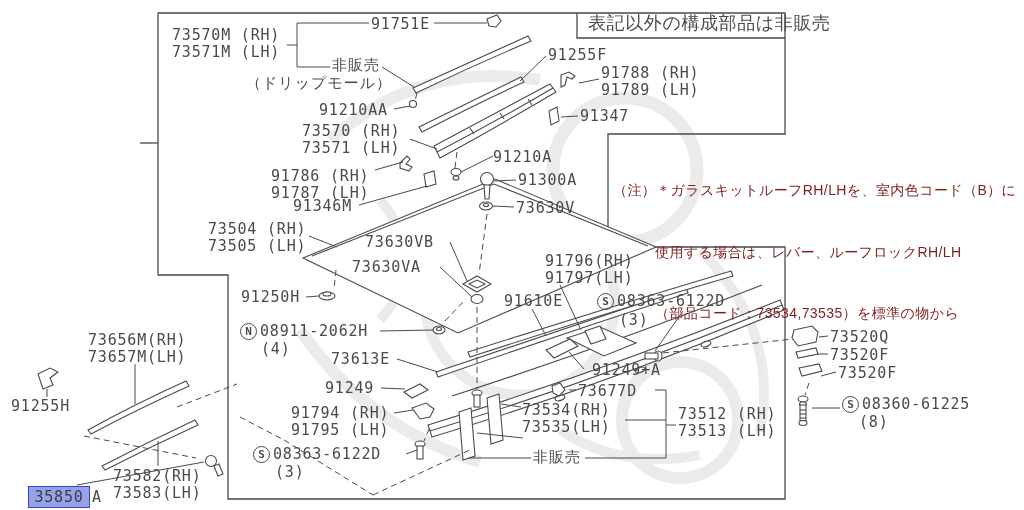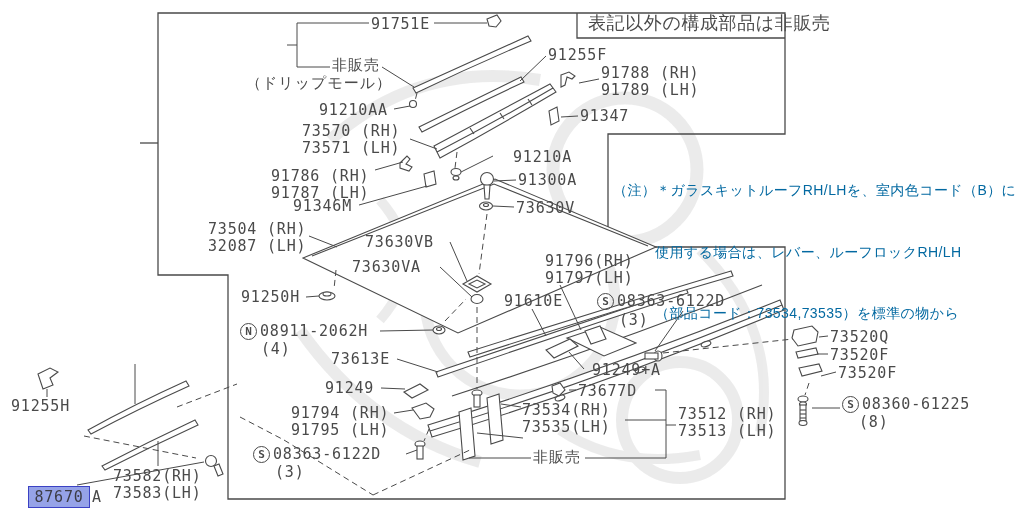--- a/index.html
+++ b/index.html
@@ -8,21 +8,21 @@
   #diagram-svg{position:absolute;left:0;top:0;z-index:1;}
   .lbl{position:absolute;z-index:3;font:15px "DejaVu Sans Mono", monospace;
        color:#4a4a4a;white-space:pre;line-height:17px;letter-spacing:0.8px;}
   .jp{font-family:"Liberation Sans", sans-serif;font-size:15px;letter-spacing:1px;text-align:right;}
   .boxnote{font-family:"Liberation Sans", sans-serif;font-size:18px;letter-spacing:0.6px;}
   .fast{display:flex;align-items:flex-start;}
   .circ{display:inline-flex;width:15px;height:15px;border:1.6px solid #4a4a4a;border-radius:50%;
         align-items:center;justify-content:center;font:bold 11px "DejaVu Sans Mono",monospace;
         margin-right:3px;transform:translateY(0px);letter-spacing:0;}
   .note-box{position:absolute;left:613px;top:139px;z-index:3;
-            font-family:"Liberation Sans", sans-serif;font-size:14px;color:#0369a1;
+            font-family:"Liberation Sans", sans-serif;font-size:14px;color:#7f1d1d;
             line-height:20.5px;white-space:pre;letter-spacing:0.4px;}
   .note-line.indent{padding-left:42px;}
   .hl-box{position:absolute;left:28px;top:486px;width:62px;height:22px;z-index:3;
           background:#96a3e8;border:1.6px solid #3b41c4;box-sizing:border-box;
           display:flex;align-items:center;justify-content:center;
           font:15px "DejaVu Sans Mono",monospace;color:#3c3c46;letter-spacing:0.8px;}
   .code{color:#555555;margin-top:24px;}
 </style>
 </head>
 <body>
@@ -187,44 +187,48 @@
     <line x1="240" y1="417" x2="284" y2="440"></line>
     <line x1="284" y1="440" x2="373" y2="495"></line>
     <line x1="373" y1="495" x2="472" y2="449"></line>
     <line x1="84" y1="436" x2="196" y2="458"></line>
   </g>
 </svg>
 
   <div class="lbl boxnote" style="left:588px;top:15px">表記以外の構成部品は非販売</div>
 
   <div class="lbl" style="left:371px;top:16px">91751E</div>
+  <div class="lbl" style="left:172px;top:27px">73570M (RH)
+73571M (LH)</div>
   <div class="lbl jp" style="left:332px;top:56px">非販売</div>
   <div class="lbl jp" style="left:246px;top:74px">（ドリップモール）</div>
   <div class="lbl" style="left:319px;top:102px">91210AA</div>
   <div class="lbl" style="left:302px;top:123px">73570 (RH)
 73571 (LH)</div>
   <div class="lbl" style="left:548px;top:47px">91255F</div>
   <div class="lbl" style="left:601px;top:65px">91788 (RH)
 91789 (LH)</div>
   <div class="lbl" style="left:580px;top:108px">91347</div>
   <div class="lbl" style="left:271px;top:168px">91786 (RH)
 91787 (LH)</div>
   <div class="lbl" style="left:293px;top:198px">91346M</div>
   <div class="lbl" style="left:208px;top:221px">73504 (RH)
-32087 (LH)</div>
-  <div class="lbl" style="left:513px;top:149px">91210A</div>
+73505 (LH)</div>
+  <div class="lbl" style="left:493px;top:149px">91210A</div>
   <div class="lbl" style="left:518px;top:172px">91300A</div>
   <div class="lbl" style="left:516px;top:200px">73630V</div>
   <div class="lbl" style="left:365px;top:234px">73630VB</div>
   <div class="lbl" style="left:352px;top:259px">73630VA</div>
   <div class="lbl" style="left:241px;top:289px">91250H</div>
   <div class="lbl" style="left:331px;top:351px">73613E</div>
   <div class="lbl" style="left:325px;top:380px">91249</div>
   <div class="lbl" style="left:291px;top:405px">91794 (RH)
 91795 (LH)</div>
+  <div class="lbl" style="left:88px;top:332px">73656M(RH)
+73657M(LH)</div>
   <div class="lbl" style="left:11px;top:398px">91255H</div>
   <div class="lbl" style="left:113px;top:468px">73582(RH)
 73583(LH)</div>
   <div class="lbl" style="left:504px;top:293px">91610E</div>
   <div class="lbl" style="left:545px;top:253px">91796(RH)
 91797(LH)</div>
   <div class="lbl" style="left:592px;top:362px">91249+A</div>
   <div class="lbl" style="left:578px;top:383px">73677D</div>
   <div class="lbl" style="left:522px;top:402px">73534(RH)
 73535(LH)</div>
@@ -255,19 +259,19 @@
   </div>
   <div class="lbl" style="left:859px;top:414px">(8)</div>
 
   <div class="note-box">
     <div class="note-line">（注）＊ガラスキットルーフRH/LHを、室内色コード（B）に</div>
     <div class="note-line indent">使用する場合は、レバー、ルーフロックRH/LH</div>
     <div class="note-line indent">（部品コード：73534,73535）を標準の物から</div>
   </div>
 
   <div class="hl-box">
-    <span>87670</span>
+    <span>35850</span>
   </div>
   <div class="lbl" style="left:92px;top:489px">A</div>
 
   <div class="lbl code" style="left:929px;top:487px">A7360057</div>
 
 </div>
 
 </body></html>

